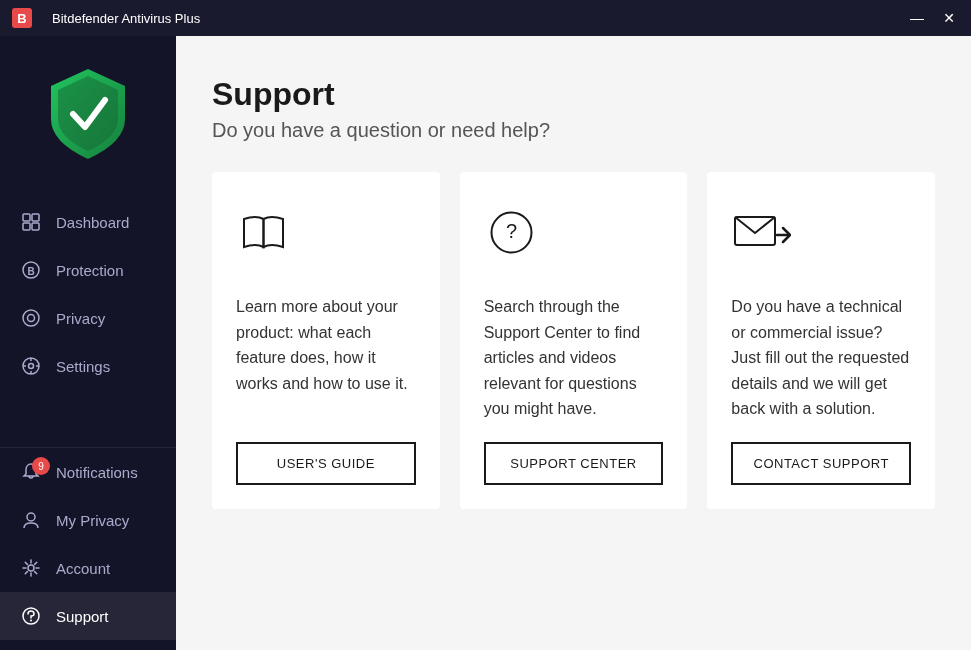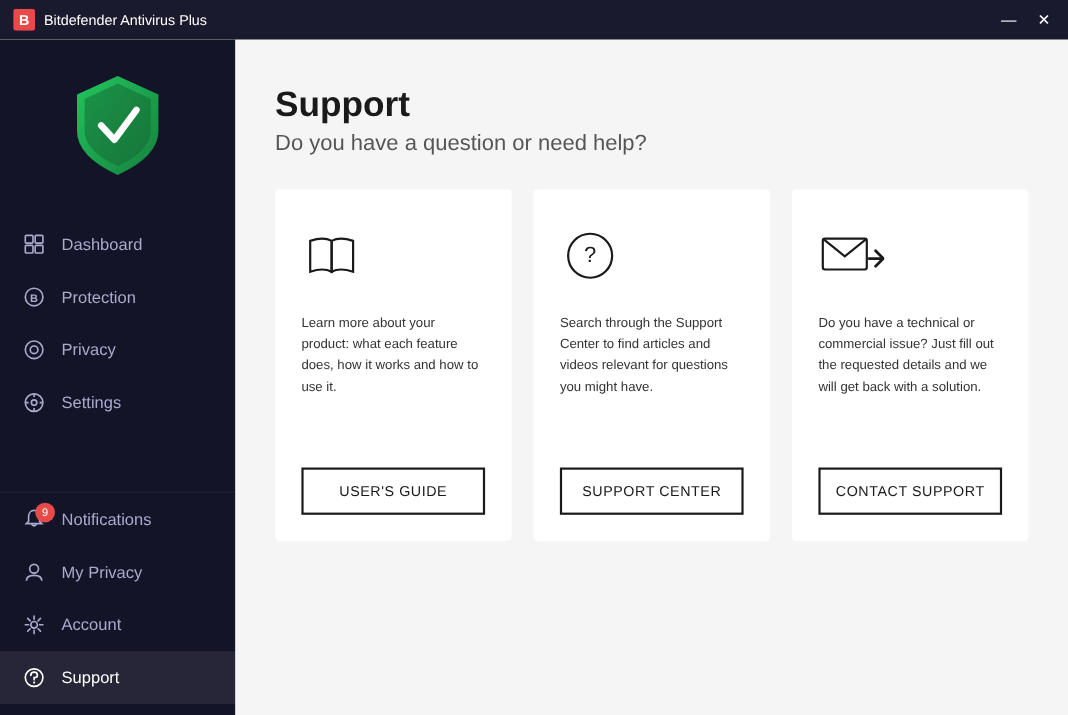--- a/index.html
+++ b/index.html
@@ -28,20 +28,21 @@
       align-items: center;
       gap: 8px;
     }
     .title-bar-logo {
       width: 20px;
       height: 20px;
     }
     .title-bar-title {
       color: #ffffff;
       font-size: 13px;
+      margin-left: 12px;
     }
     .title-bar-controls {
       display: flex;
       gap: 12px;
     }
     .title-bar-btn {
       color: #ffffff;
       font-size: 14px;
       cursor: pointer;
       width: 20px;
@@ -53,21 +54,21 @@
 
     
     .app-body {
       display: flex;
       flex: 1;
       overflow: hidden;
     }
 
     
     .sidebar {
-      width: 214px;
+      width: 176px;
       background: #141428;
       display: flex;
       flex-direction: column;
       flex-shrink: 0;
       height: 100%;
     }
     .sidebar-logo {
       display: flex;
       justify-content: center;
       align-items: center;
@@ -157,23 +158,24 @@
       min-height: 320px;
     }
     .card-icon {
       margin-bottom: 22px;
       height: 60px;
       display: flex;
       align-items: center;
     }
     .card-body {
       flex: 1;
-      font-size: 12px;
+      font-size: 16px;
       color: #333;
       line-height: 1.6;
+      margin-top: 10px;
     }
     .card-button {
       margin-top: 20px;
       border: 2px solid #1a1a1a;
       background: transparent;
       padding: 12px 10px;
       font-size: 13px;
       font-weight: 400;
       letter-spacing: 0.5px;
       cursor: pointer;

